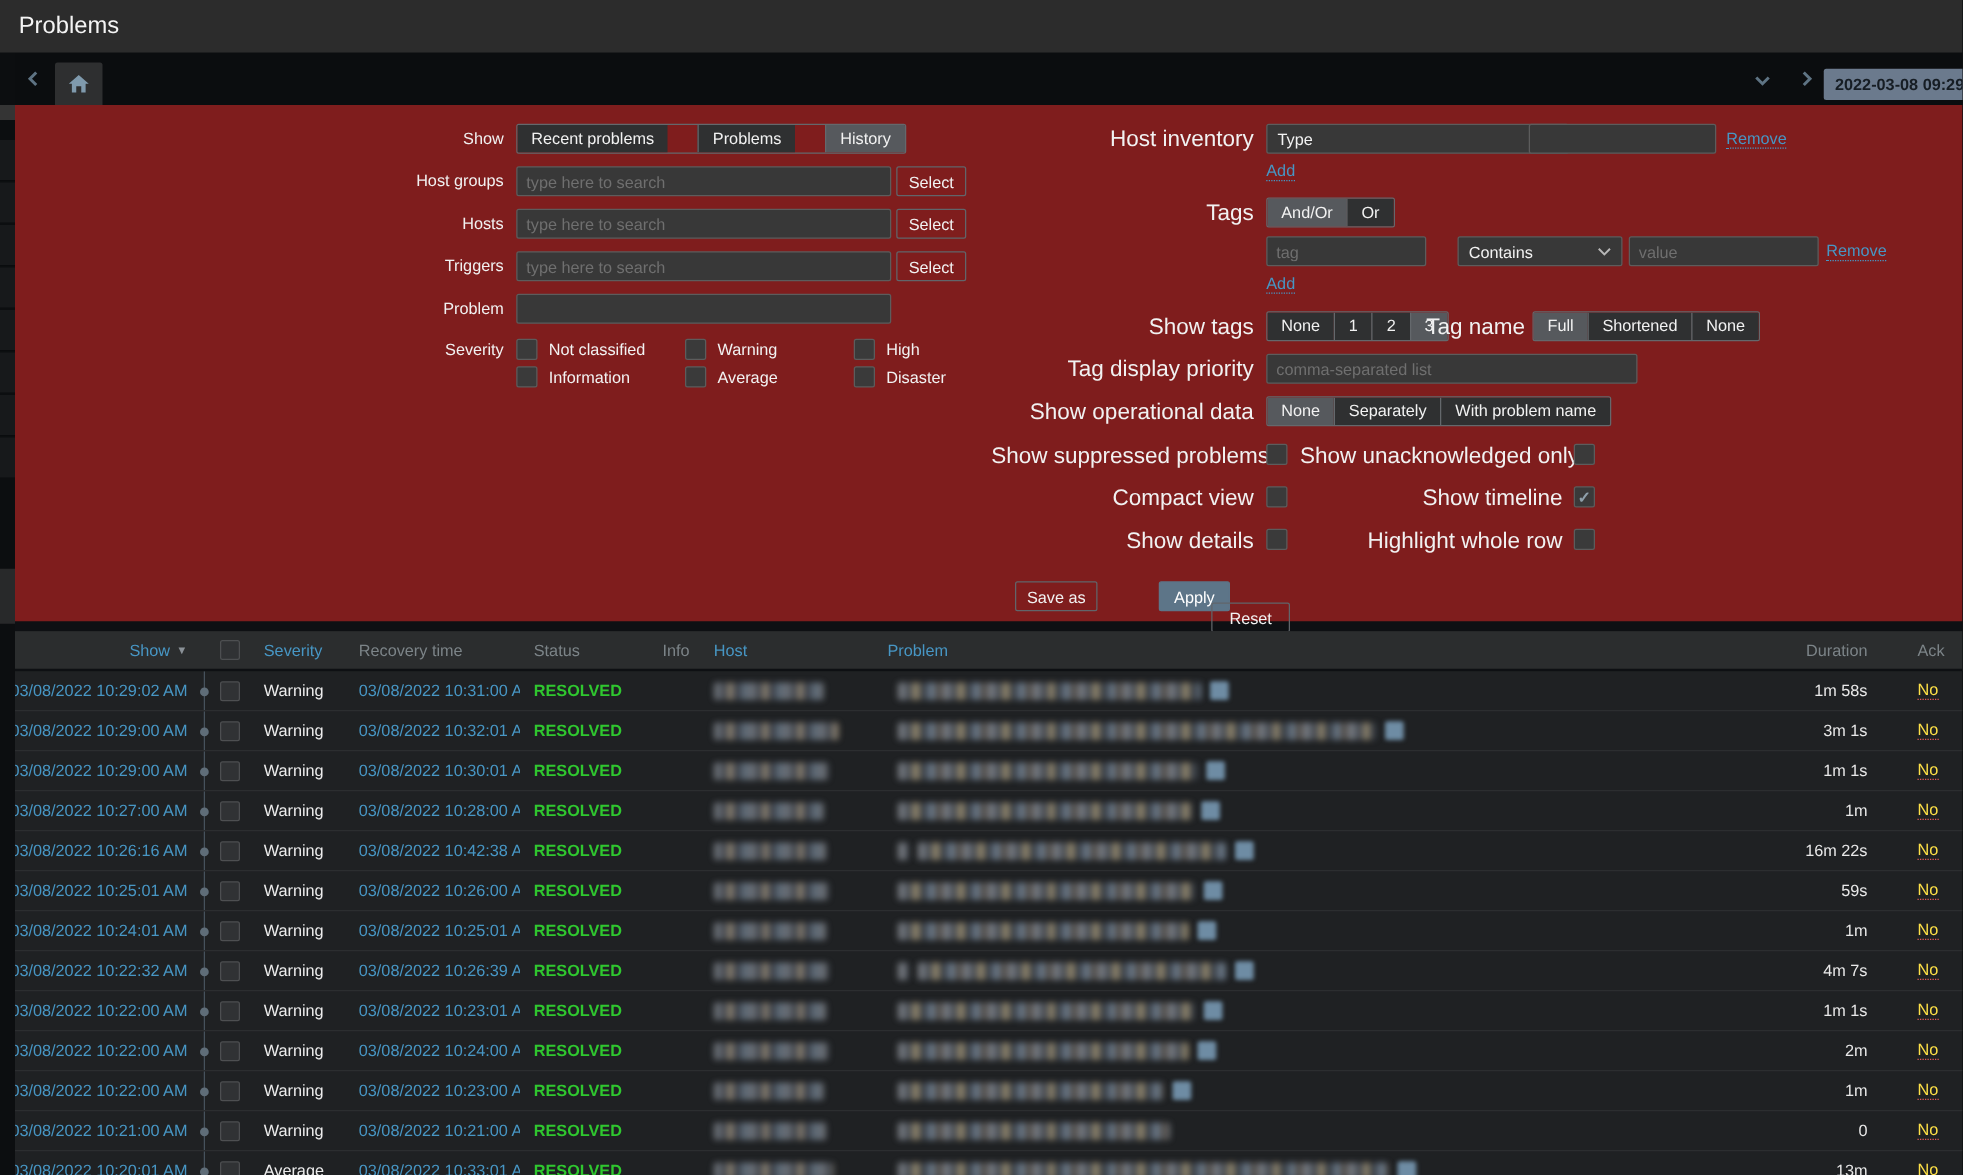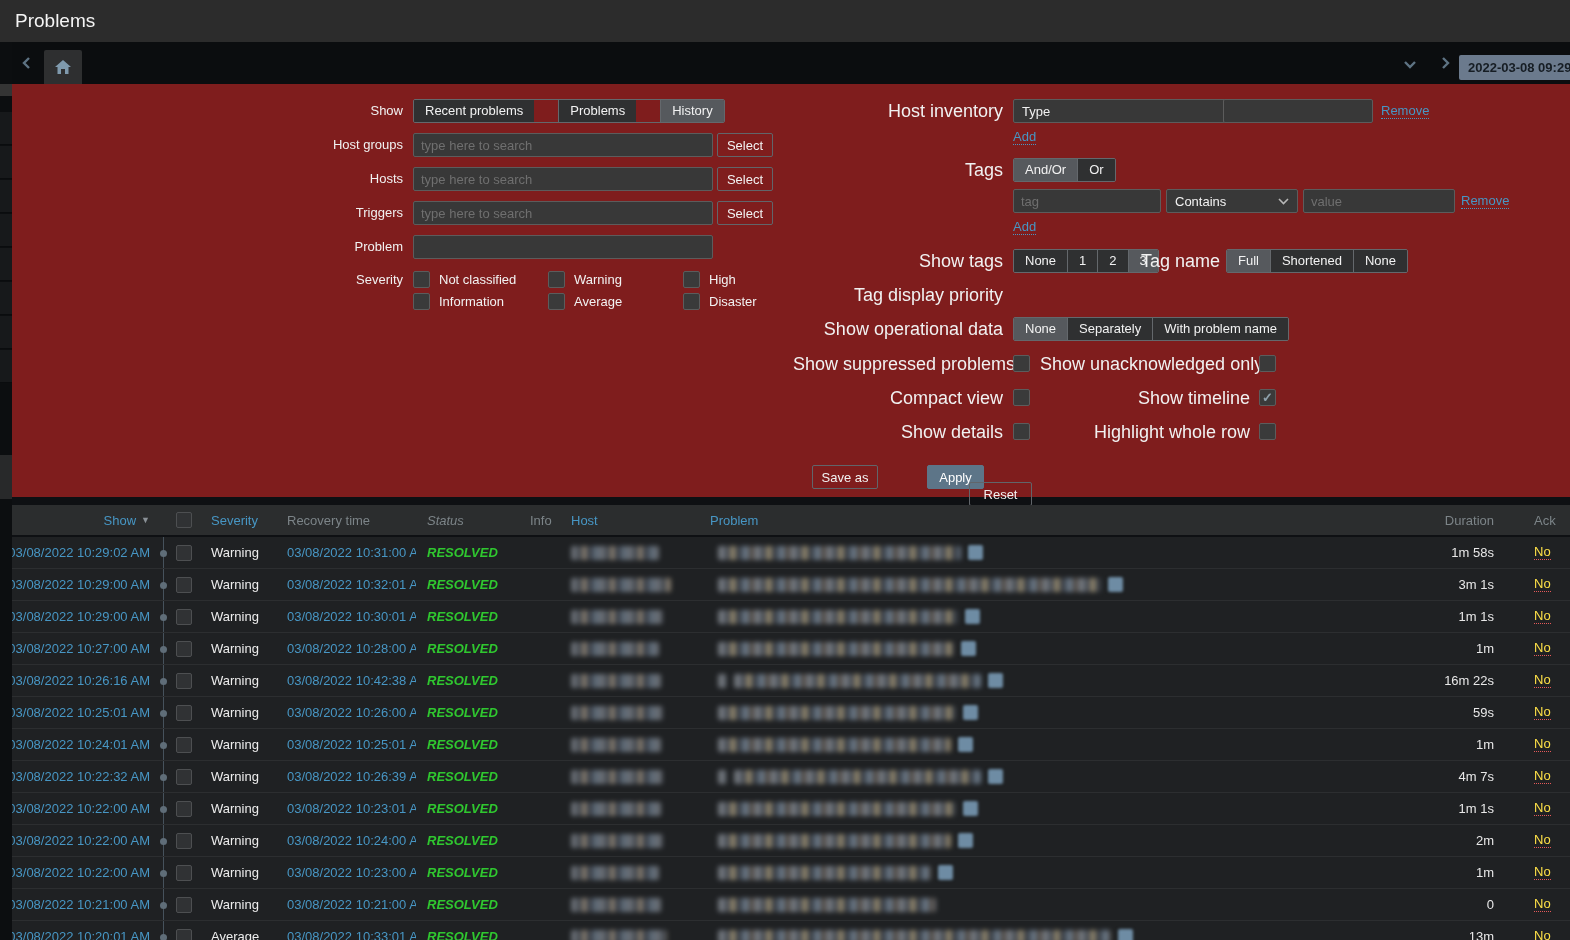--- a/index.html
+++ b/index.html
@@ -55,21 +55,21 @@
   .h-blue { color:#4796c4; cursor:pointer; }
   .h-gray { color:#7c8488; }
   .time-c { justify-content:flex-end; padding-right:6px; }
   .time-c a { color:#4796c4; cursor:pointer; }
   .sortarrow { font-size:9px; color:#8a9197; margin-left:5px; }
   .cb-c { padding-left:4px; }
   .cb.small { width:16px; height:16px; background:#303234; border-color:#4d4f51; }
   .sev-c { padding-left:11px; color:#ededed; }
   .rec-c { padding-left:11px; }
   .rec-c a { color:#4796c4; cursor:pointer; }
-  .status-c { padding-left:11px;font-style:italic; }
+  .status-c { padding-left:11px; }
   .status-c a { color:#2fc72f; font-weight:700; cursor:pointer; }
   .info-c { padding-left:22px; }
   .host-c { padding-left:7px; }
   .prob-c { padding-left:8px; gap:7px; }
   .dur-c { justify-content:flex-end; padding-right:18px; color:#e8e8e8; }
   .ack-c { padding-left:22px; }
   .ack-no { color:#fde047; border-bottom:1px dotted #e45959; cursor:pointer; line-height:14px;text-align:right; }
   .tl { position:relative; }
   .tl::before { content:""; position:absolute; left:7px; top:0; bottom:0; width:1px; background:#46525c; }
   .tl::after { content:""; position:absolute; left:4px; top:50%; margin-top:-3px; width:7px; height:7px; border-radius:50%; background:#5f6d78; }
@@ -188,21 +188,21 @@
   </div>
   <input class="inp" style="left: 1223px; top: 15px; width: 150px;">
   <span class="link" style="left:1381px; top:19px;">Remove</span>
   <span class="link" style="left:1013px; top:45px;">Add</span>
 
   <span class="rlabel" style="left:793px; top:74px;">Tags</span>
   <div class="seg" style="left:1013px; top:74px;">
     <div class="on">And/Or</div>
     <div>Or</div>
   </div>
-  <input class="inp" style="left: 1013px; top: 105px; width: 148px;" placeholder="tag">
+  <input class="inp" style="left: 1013px; top: 105px; width: 128px;" placeholder="tag">
   <div class="sel" style="left:1166px; top:105px; width:132px;">
     <span>Contains</span>
     <span class="chev">
         <svg width="11" height="7" viewBox="0 0 11 7">
           <polyline points="1,1 5.5,5.5 10,1" fill="none" stroke="#b7b7b7" stroke-width="1.6"></polyline>
         </svg>
       </span>
   </div>
   <input class="inp" style="left: 1303px; top: 105px; width: 152px;" placeholder="value">
   <span class="link" style="left:1461px; top:109px;">Remove</span>
@@ -216,20 +216,21 @@
     <div class="on">3</div>
   </div>
   <span class="rlabel" style="left:1010px; top:165px; width:210px;">Tag name</span>
   <div class="seg" style="left:1226px; top:165px;">
     <div class="on">Full</div>
     <div>Shortened</div>
     <div>None</div>
   </div>
 
   <span class="rlabel" style="left:793px; top:199px;">Tag display priority</span>
+  <input class="inp" style="left: 1013px; top: 199px; width: 297px;" placeholder="comma-separated list">
 
   <span class="rlabel" style="left:793px; top:233px;">Show operational data</span>
   <div class="seg" style="left:1013px; top:233px;">
     <div class="on">None</div>
     <div>Separately</div>
     <div>With problem name</div>
   </div>
 
   <span class="rlabel" style="left:793px; top:268px; width:210px;">Show suppressed problems</span>
   <span class="cb" style="position:absolute; left:1013px; top:271px;"></span>

